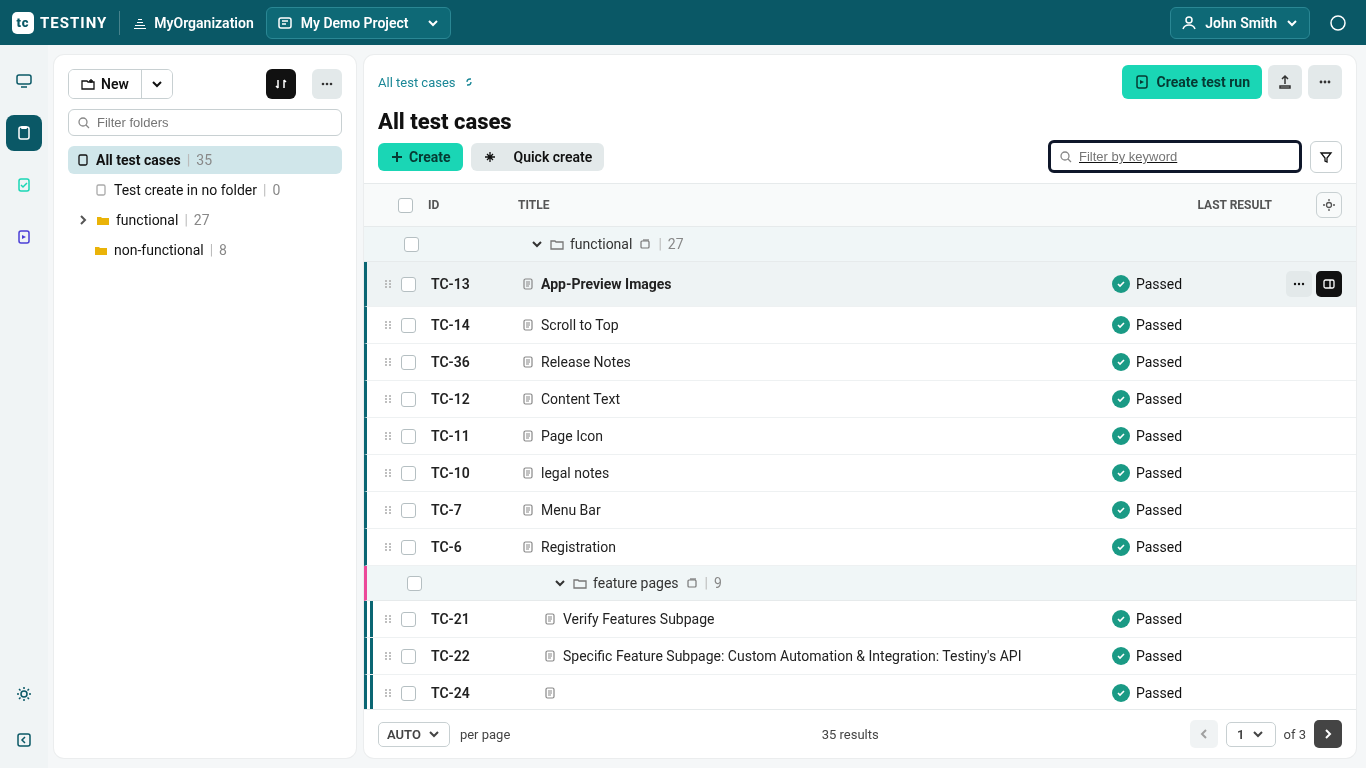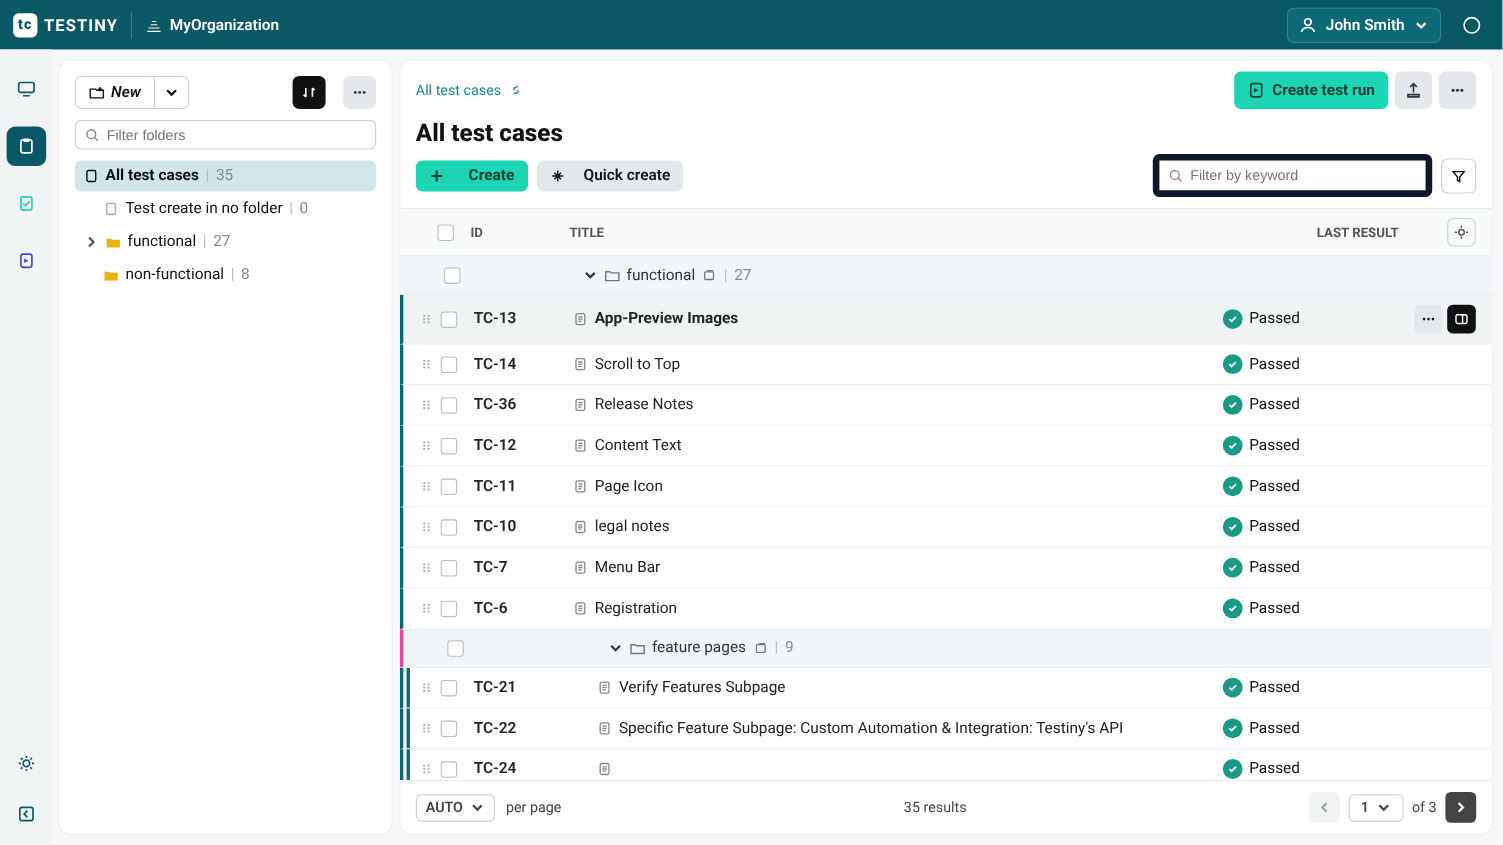--- a/index.html
+++ b/index.html
@@ -142,21 +142,20 @@
   box-shadow: 0 0 0 1px rgba(0,0,0,0.04);
 }
 .sidepanel h2 {
   font-size: 17px;
   font-weight: 700;
 }
 .new-row {
   display: flex;
   gap: 16px;
   align-items: center;
-  font-style: italic;
 }
 .new-btn-grp {
   display: flex;
   border: 1px solid #c8d0d2;
   border-radius: 6px;
   overflow: hidden;
 }
 .new-btn {
   padding: 6px 12px;
   display: flex;
@@ -283,41 +282,42 @@
   gap: 8px;
   padding: 0 14px 10px 14px;
 }
 .create-btn {
   background: #1ad6b5;
   border-radius: 6px;
   padding: 6px 12px;
   font-weight: 700;
   display: flex;
   align-items: center;
-  gap: 22px;
+  gap: 5px;
   color: #063a33;
 }
 .quick-btn {
   background: #e3e9ea;
   border-radius: 6px;
   padding: 6px 12px;
   font-weight: 600;
   display: flex;
   align-items: center;
   gap: 17px;
 }
 .kw-filter {
   margin-left: auto;
-  border: 6px solid #0f172a;
+  border: 3px solid #0f172a;
   border-radius: 6px;
   padding: 6px 8px;
   display: flex;
   align-items: center;
   gap: 6px;
   width: 254px;
+  text-decoration: underline;
 }
 .kw-filter input { border: none; outline: none; flex: 1; font-size: 13px; }
 .filter-icbtn {
   border: 1px solid #c8d0d2;
   border-radius: 6px;
   width: 32px;
   height: 32px;
   display: flex;
   align-items: center;
   justify-content: center;
@@ -457,20 +457,30 @@
   <div class="logo">
     <span class="logo-badge">tc</span>
     <span>TESTINY</span>
   </div>
   <div class="divider"></div>
   <div class="org-link">
     <svg class="ic16" viewBox="0 0 16 16">
         <path fill="currentColor" d="M3 10h10v1H3zm2-3h6v1H5zM6 4h4v1H6zM2 13h12v1H2z"></path>
       </svg>
     <span>MyOrganization</span>
+  </div>
+  <div class="project-dd">
+    <svg class="ic16" viewBox="0 0 16 16">
+        <rect x="2" y="3" width="12" height="10" rx="2" fill="none" stroke="currentColor" stroke-width="1.5"></rect>
+        <path d="M5 6h6M5 9h4" stroke="currentColor" stroke-width="1.5"></path>
+      </svg>
+    <span>My Demo Project</span>
+    <svg class="ic14" viewBox="0 0 14 14" style="margin-left:10px">
+        <path d="M3 5l4 4 4-4" stroke="currentColor" stroke-width="2" fill="none"></path>
+      </svg>
   </div>
   <div class="flex-spacer"></div>
   <div class="user-dd">
     <svg class="ic16" viewBox="0 0 16 16">
         <circle cx="8" cy="5" r="3" fill="none" stroke="currentColor" stroke-width="1.5"></circle>
         <path d="M2 14c1-3 4-4 6-4s5 1 6 4" fill="none" stroke="currentColor" stroke-width="1.5"></path>
       </svg>
     <span>John Smith</span>
     <svg class="ic14" viewBox="0 0 14 14">
         <path d="M3 5l4 4 4-4" stroke="currentColor" stroke-width="2" fill="none"></path>

